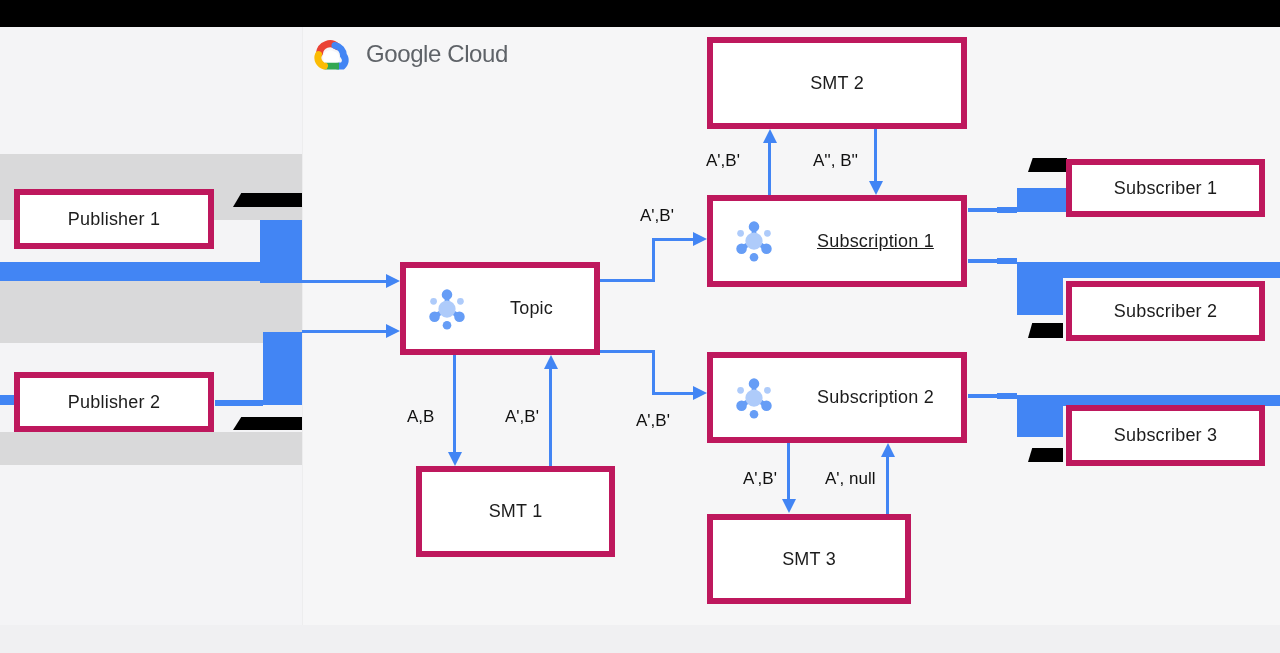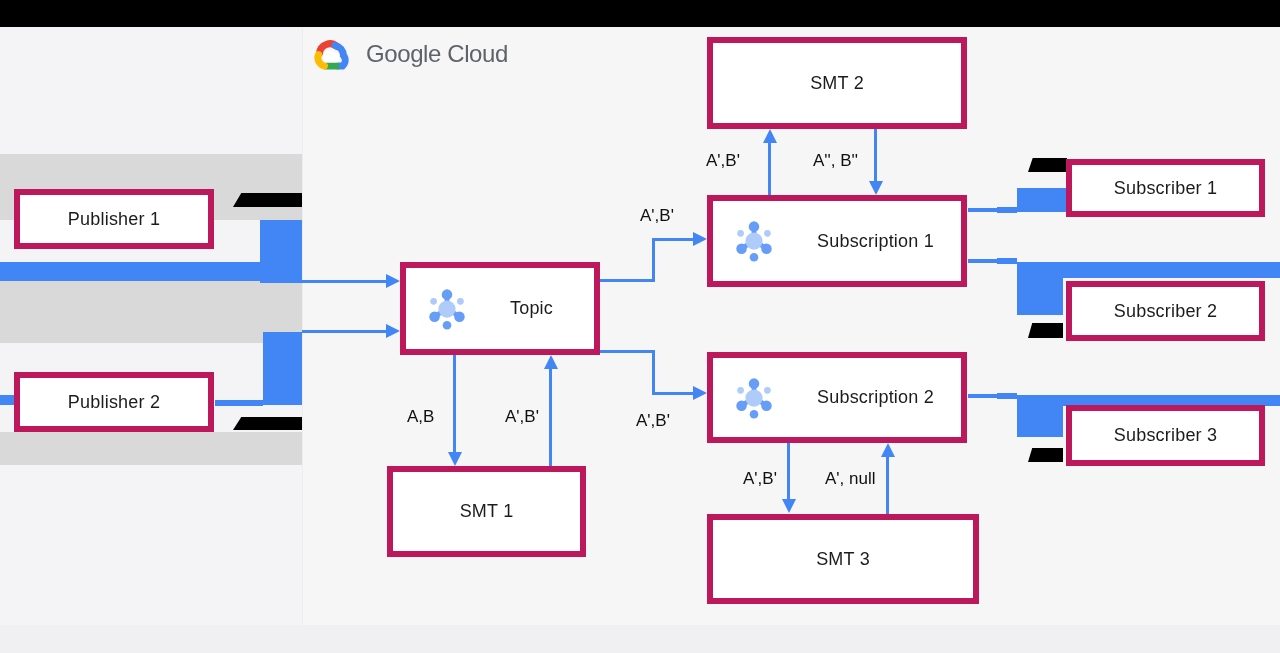--- a/index.html
+++ b/index.html
@@ -141,61 +141,61 @@
       <circle cx="24" cy="9" r="5.5" fill="#669df6"></circle>
       <circle cx="11" cy="32" r="5.5" fill="#669df6"></circle>
       <circle cx="37" cy="32" r="5.5" fill="#669df6"></circle>
       <circle cx="10" cy="16" r="3.5" fill="#aecbfa"></circle>
       <circle cx="38" cy="16" r="3.5" fill="#aecbfa"></circle>
       <circle cx="24" cy="41" r="4.5" fill="#669df6"></circle>
     </svg>
     <span style="margin-left:40px;">Topic</span>
   </div>
 
-  <div class="abs node" style="left:387px;top:466px;width:199px;height:91px;">
+  <div class="abs node" style="left:416px;top:466px;width:199px;height:91px;">
     <span>SMT 1</span>
   </div>
 
   <div class="abs node" style="left:707px;top:37px;width:260px;height:92px;">
     <span>SMT 2</span>
   </div>
 
   <div class="abs node iconed" style="left:707px;top:195px;width:260px;height:92px;">
     <svg class="icon" width="46" height="48" viewBox="0 0 48 48">
       <line x1="24" y1="24" x2="24" y2="10" stroke="#669df6" stroke-width="5"></line>
       <line x1="24" y1="24" x2="12" y2="31" stroke="#669df6" stroke-width="5"></line>
       <line x1="24" y1="24" x2="36" y2="31" stroke="#669df6" stroke-width="5"></line>
       <circle cx="24" cy="24" r="9" fill="#aecbfa"></circle>
       <circle cx="24" cy="9" r="5.5" fill="#669df6"></circle>
       <circle cx="11" cy="32" r="5.5" fill="#669df6"></circle>
       <circle cx="37" cy="32" r="5.5" fill="#669df6"></circle>
       <circle cx="10" cy="16" r="3.5" fill="#aecbfa"></circle>
       <circle cx="38" cy="16" r="3.5" fill="#aecbfa"></circle>
       <circle cx="24" cy="41" r="4.5" fill="#669df6"></circle>
     </svg>
-    <span style="margin-left:40px;">Subscription 1</span>
+    <span style="margin-left:40px;text-decoration:underline;">Subscription 1</span>
   </div>
 
   <div class="abs node iconed" style="left:707px;top:352px;width:260px;height:91px;">
     <svg class="icon" width="46" height="48" viewBox="0 0 48 48">
       <line x1="24" y1="24" x2="24" y2="10" stroke="#669df6" stroke-width="5"></line>
       <line x1="24" y1="24" x2="12" y2="31" stroke="#669df6" stroke-width="5"></line>
       <line x1="24" y1="24" x2="36" y2="31" stroke="#669df6" stroke-width="5"></line>
       <circle cx="24" cy="24" r="9" fill="#aecbfa"></circle>
       <circle cx="24" cy="9" r="5.5" fill="#669df6"></circle>
       <circle cx="11" cy="32" r="5.5" fill="#669df6"></circle>
       <circle cx="37" cy="32" r="5.5" fill="#669df6"></circle>
       <circle cx="10" cy="16" r="3.5" fill="#aecbfa"></circle>
       <circle cx="38" cy="16" r="3.5" fill="#aecbfa"></circle>
       <circle cx="24" cy="41" r="4.5" fill="#669df6"></circle>
     </svg>
     <span style="margin-left:40px;">Subscription 2</span>
   </div>
 
-  <div class="abs node" style="left:707px;top:514px;width:272px;height:90px;">
+  <div class="abs node" style="left:707px;top:514px;width:204px;height:90px;">
     <span>SMT 3</span>
   </div>
 
   <div class="abs node" style="left:1066px;top:159px;width:199px;height:58px;">
     <span>Subscriber 1</span>
   </div>
   <div class="abs node" style="left:1066px;top:281px;width:199px;height:60px;">
     <span>Subscriber 2</span>
   </div>
   <div class="abs node" style="left:1066px;top:405px;width:199px;height:61px;">

